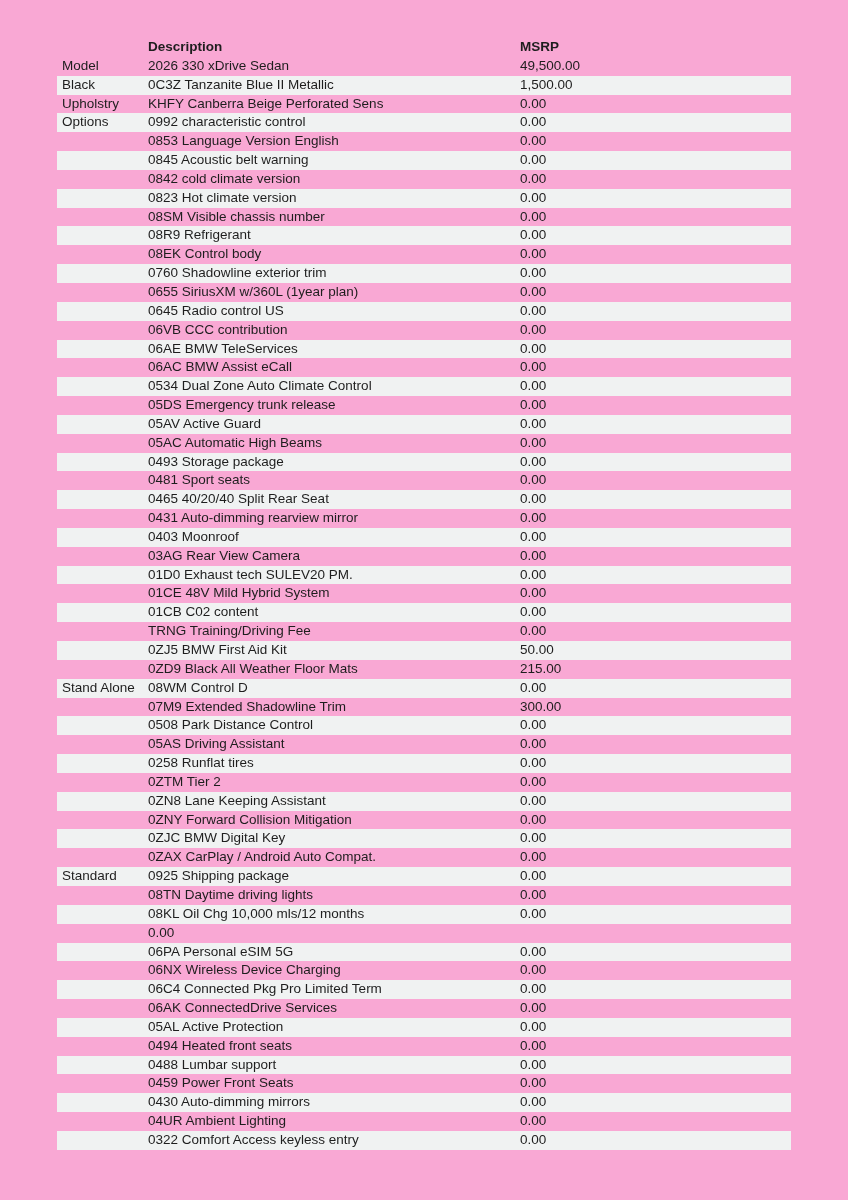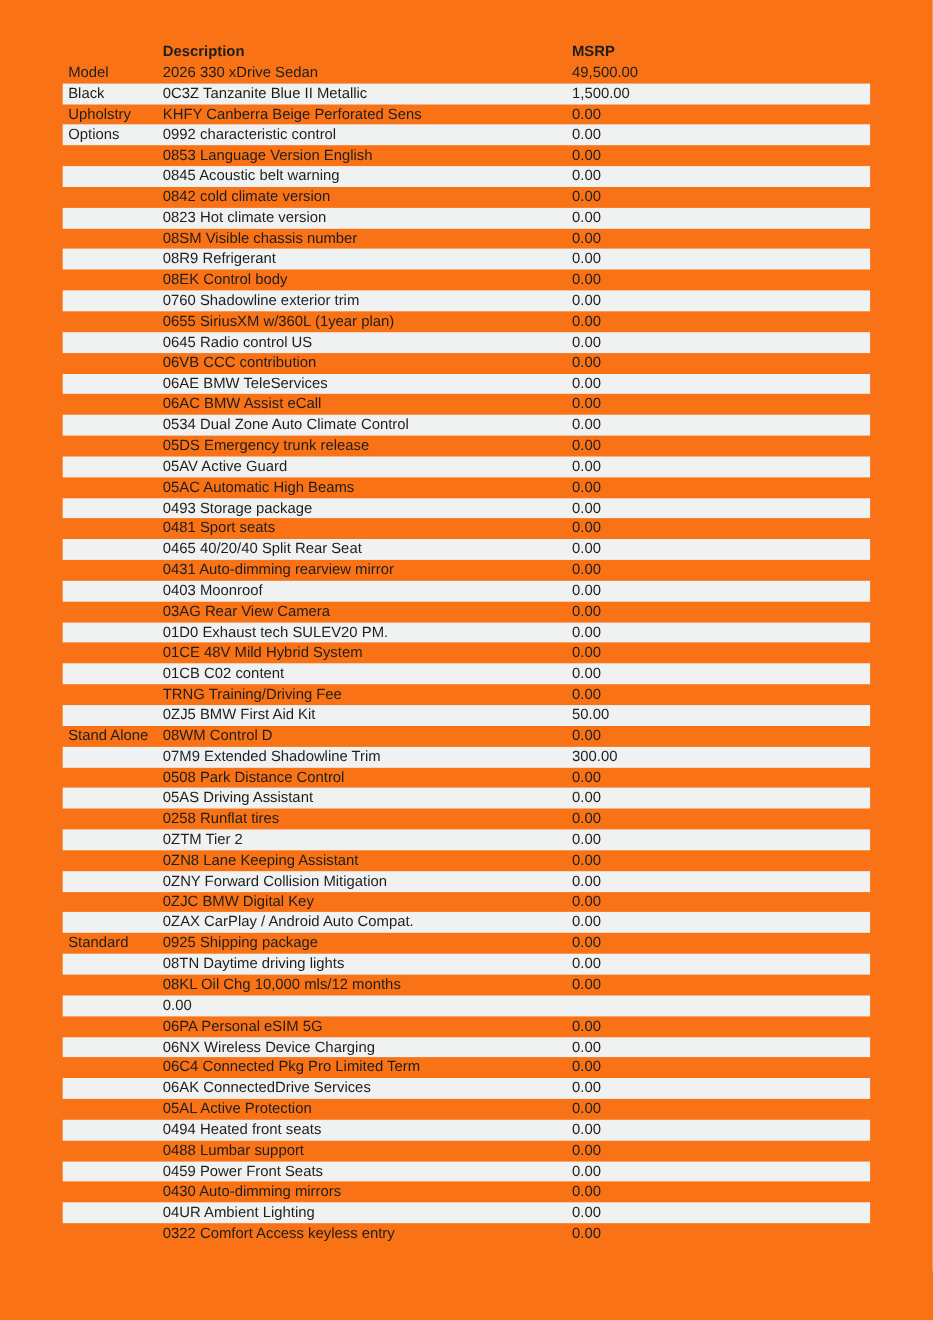--- a/index.html
+++ b/index.html
@@ -1,20 +1,20 @@
 <!DOCTYPE html>
 <html><head>
 <meta charset="utf-8">
 <style>
   html, body { margin: 0; padding: 0; background: #e9e9e9; }
   .page {
     position: relative;
     width: 848px;
     height: 1200px;
-    background: #f97316;
+    background: #f9a8d4;
     font-family: "Liberation Sans", sans-serif;
     font-size: 13.5px;
     color: #1e1e1e;
     overflow: hidden;
   }
   .table {
     position: absolute;
     left: 57px;
     top: 38px;
     width: 734px;
@@ -261,20 +261,26 @@
     <div class="cell fill"></div>
   </div>
 
   <div class="row">
     <div class="cell cat"></div>
     <div class="cell desc">0ZJ5 BMW First Aid Kit</div>
     <div class="cell msrp">50.00</div>
     <div class="cell fill"></div>
   </div>
 
+  <div class="row">
+    <div class="cell cat"></div>
+    <div class="cell desc">0ZD9 Black All Weather Floor Mats</div>
+    <div class="cell msrp">215.00</div>
+    <div class="cell fill"></div>
+  </div>
 
   <div class="row">
     <div class="cell cat">Stand Alone</div>
     <div class="cell desc">08WM Control D</div>
     <div class="cell msrp">0.00</div>
     <div class="cell fill"></div>
   </div>
 
   <div class="row">
     <div class="cell cat"></div>

